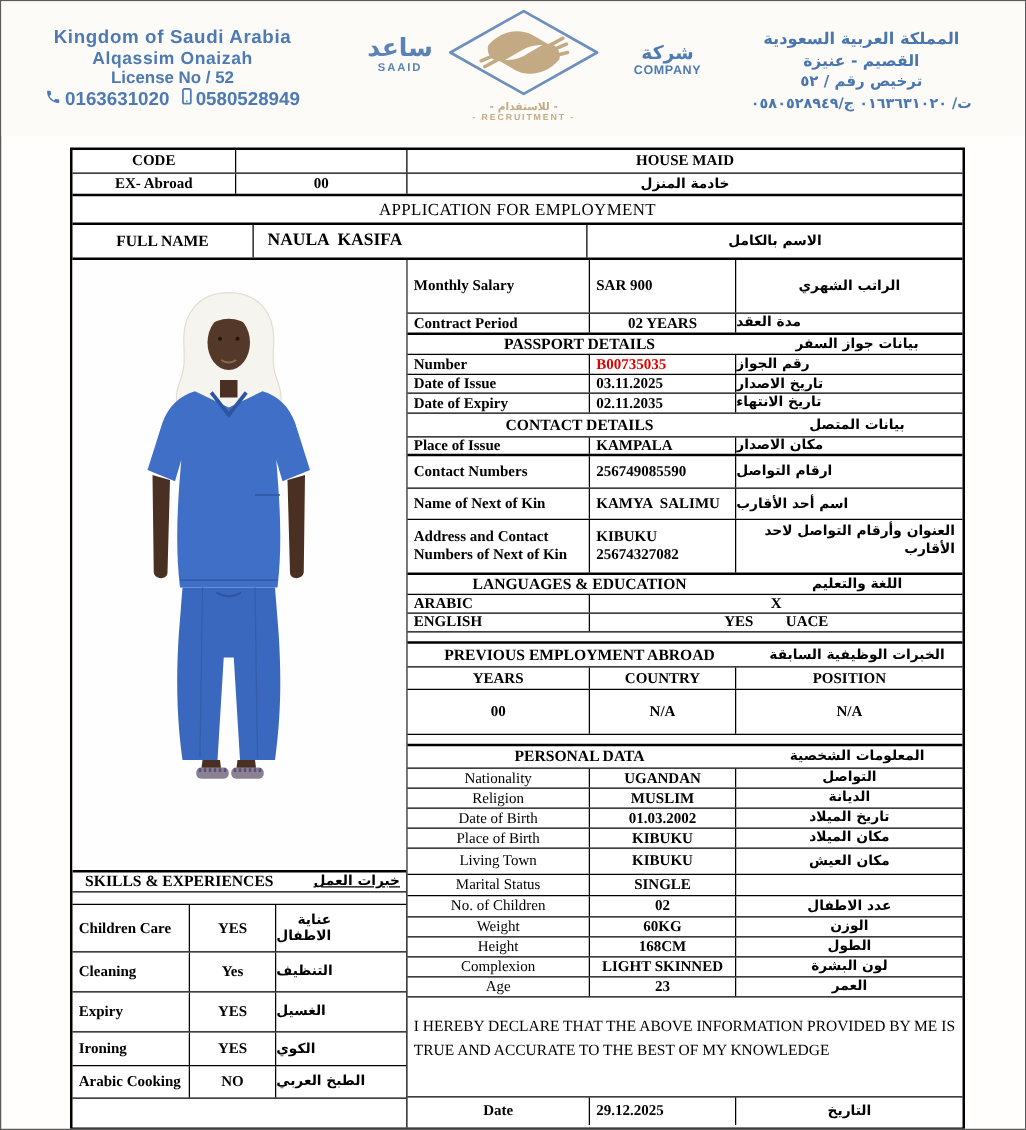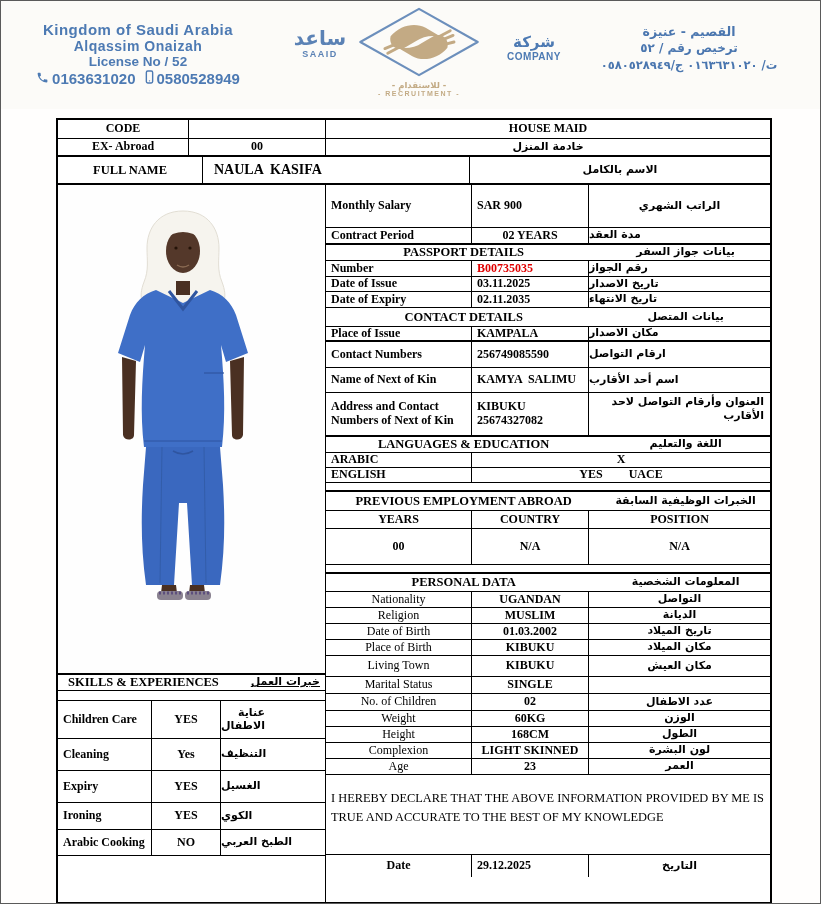--- a/index.html
+++ b/index.html
@@ -106,37 +106,41 @@
       <div class="cap1">- للاستقدام -</div>
       <div class="cap2">- RECRUITMENT -</div>
     </div>
 
     <div class="company">
       <div class="ar-logo">شركة</div>
       <div class="lat">COMPANY</div>
     </div>
 
     <div class="hdr-right">
+      <div class="r1">المملكة العربية السعودية</div>
       <div class="r2">القصيم - عنيزة</div>
       <div class="r3">ترخيص رقم / ٥٢</div>
       <div class="r4">ت/ ٠١٦٣٦٣١٠٢٠    ج/٠٥٨٠٥٢٨٩٤٩</div>
     </div>
   </div>
 
   <div class="form">
 
     <div class="trow" style="height:19px">
       <div class="cell tc1 ctr b">CODE</div>
       <div class="cell tc2"></div>
       <div class="cell tc3 last ctr b">HOUSE MAID</div>
     </div>
     <div class="trow bb2" style="height:18px">
       <div class="cell tc1 ctr b">EX- Abroad</div>
       <div class="cell tc2 ctr b">00</div>
       <div class="cell tc3 last ctr ar">خادمة المنزل</div>
+    </div>
+    <div class="trow bb2" style="height:23px">
+      <div class="cell last ctr" style="flex:1;font-size:13.5px;letter-spacing:.3px;">APPLICATION FOR EMPLOYMENT</div>
     </div>
     <div class="trow bb2" style="height:28px">
       <div class="cell fn1 ctr b" style="font-size:12.5px">FULL NAME</div>
       <div class="cell fn2 b pre" style="font-size:14px;padding-left:11px;">NAULA  KASIFA</div>
       <div class="cell fn3 last ctr ar">الاسم بالكامل</div>
     </div>
 
     <div class="bodyrow">
 
       <div class="leftcol">

